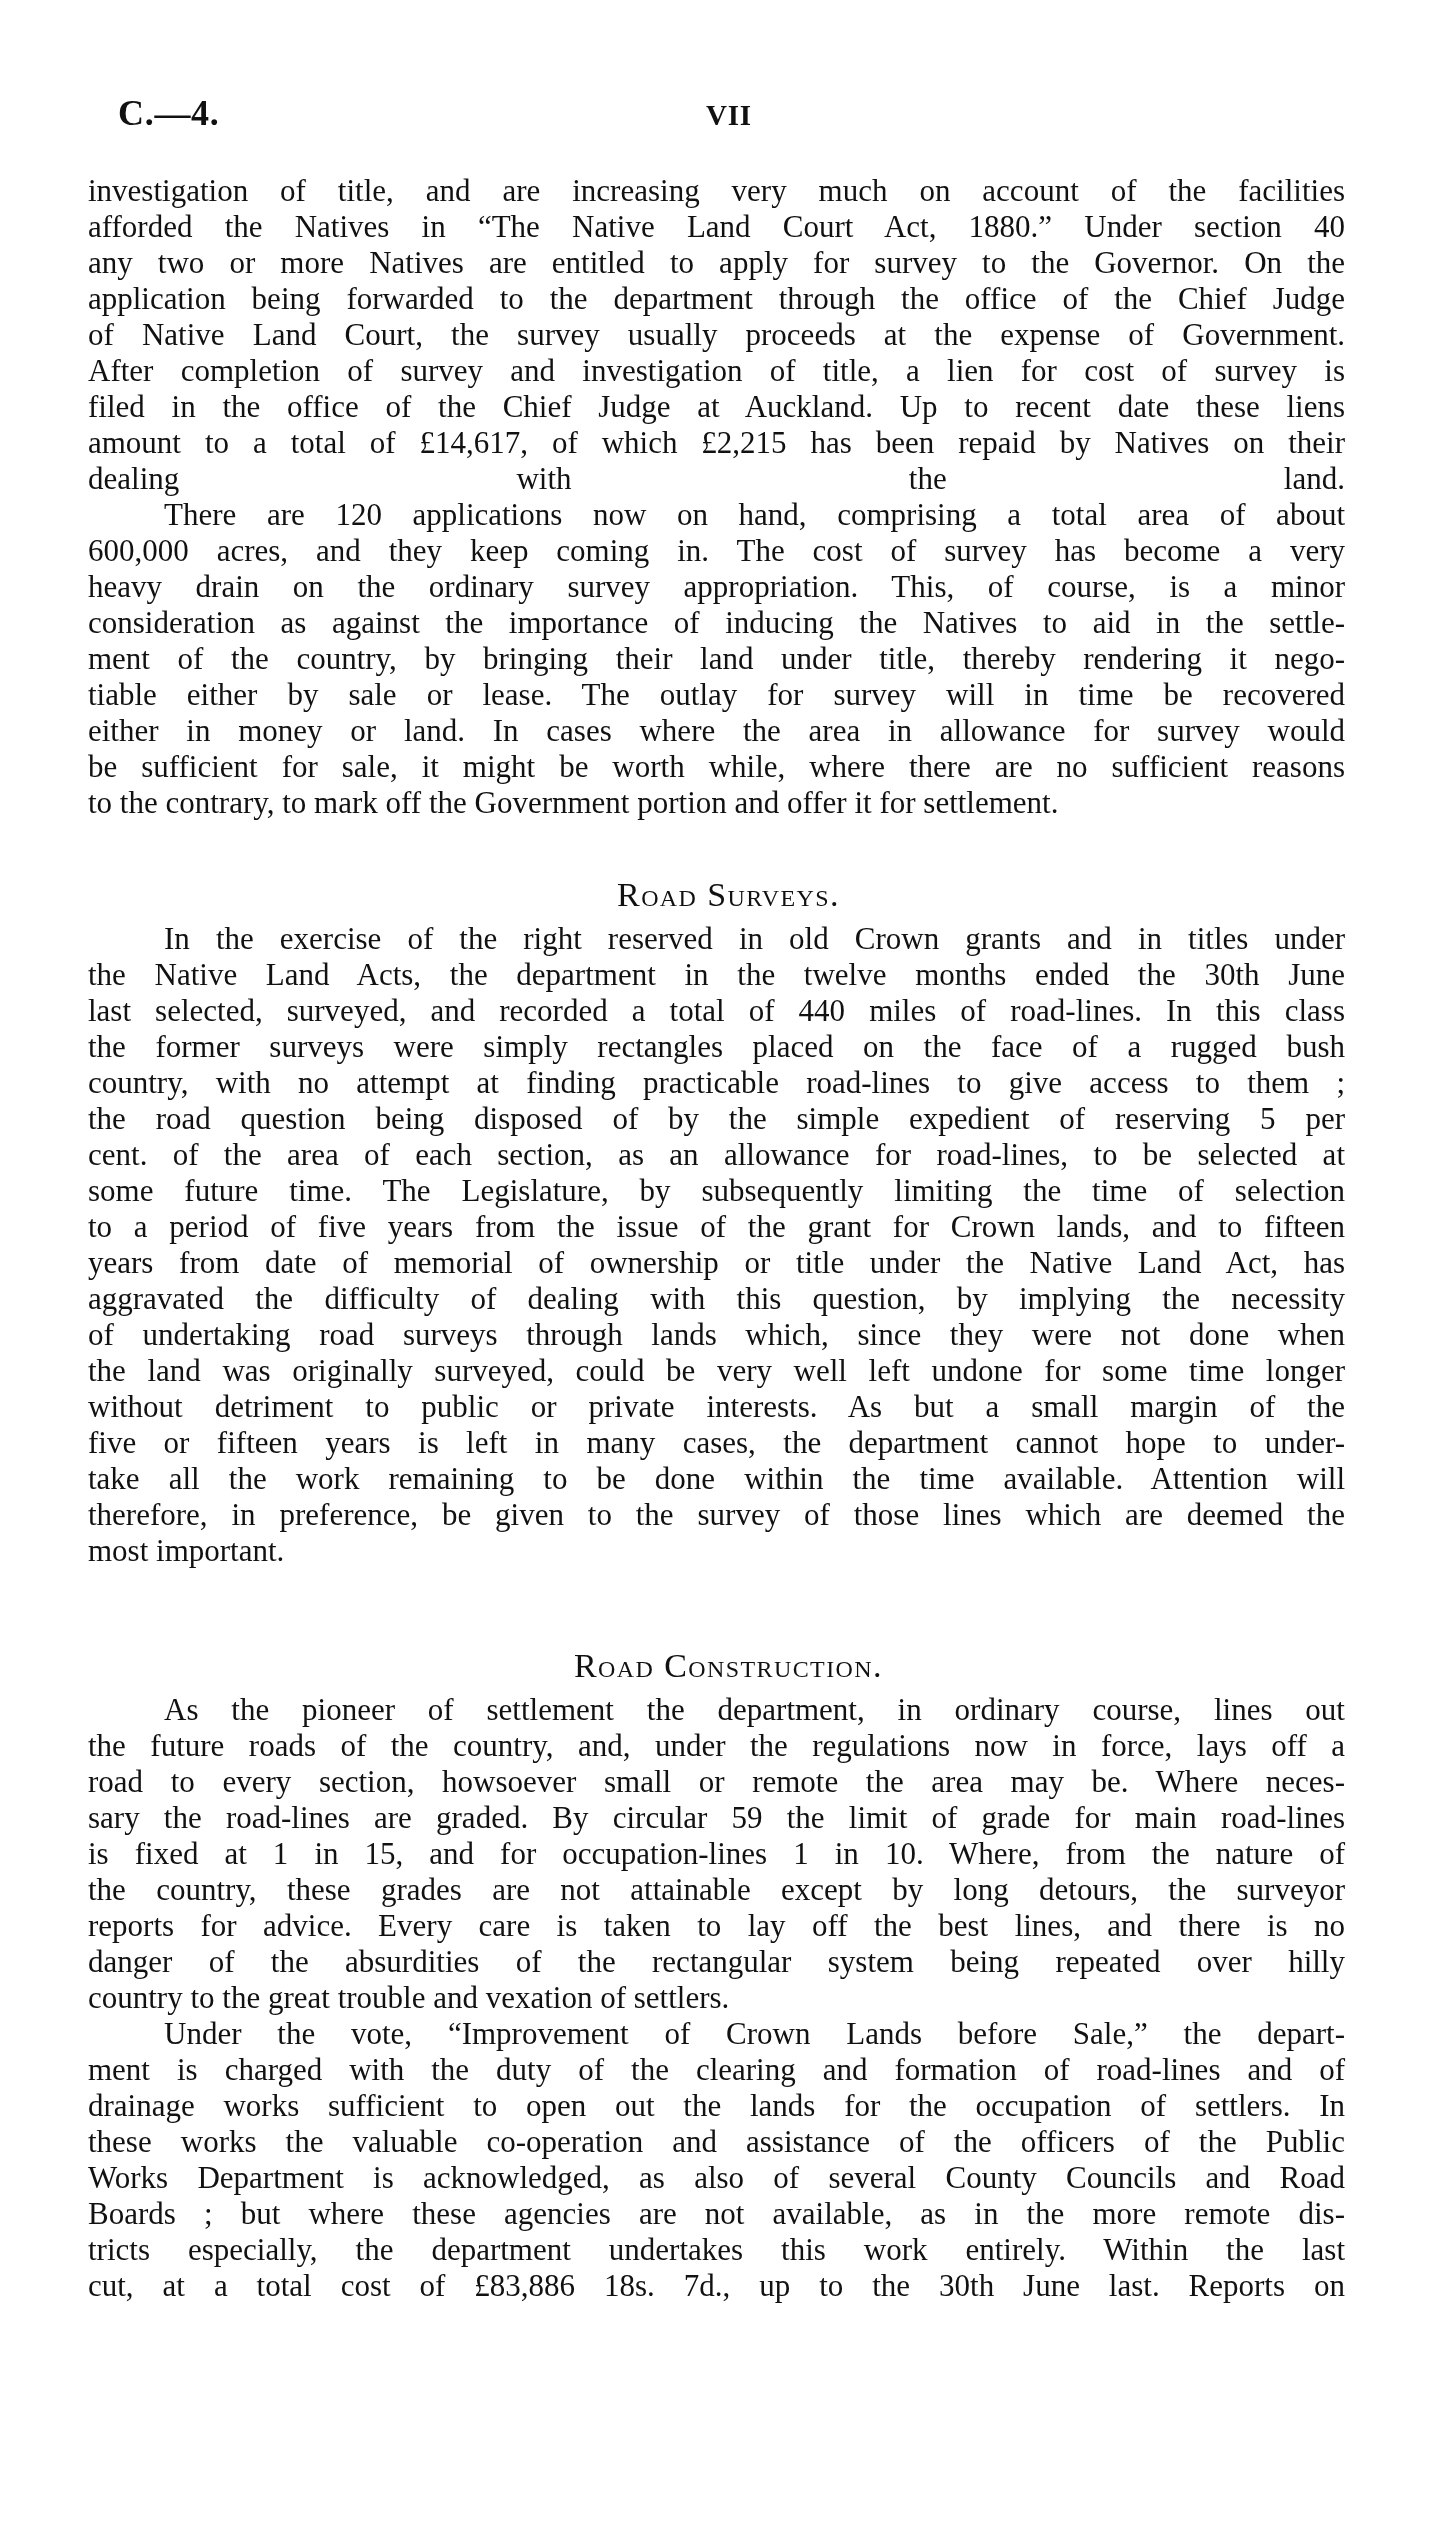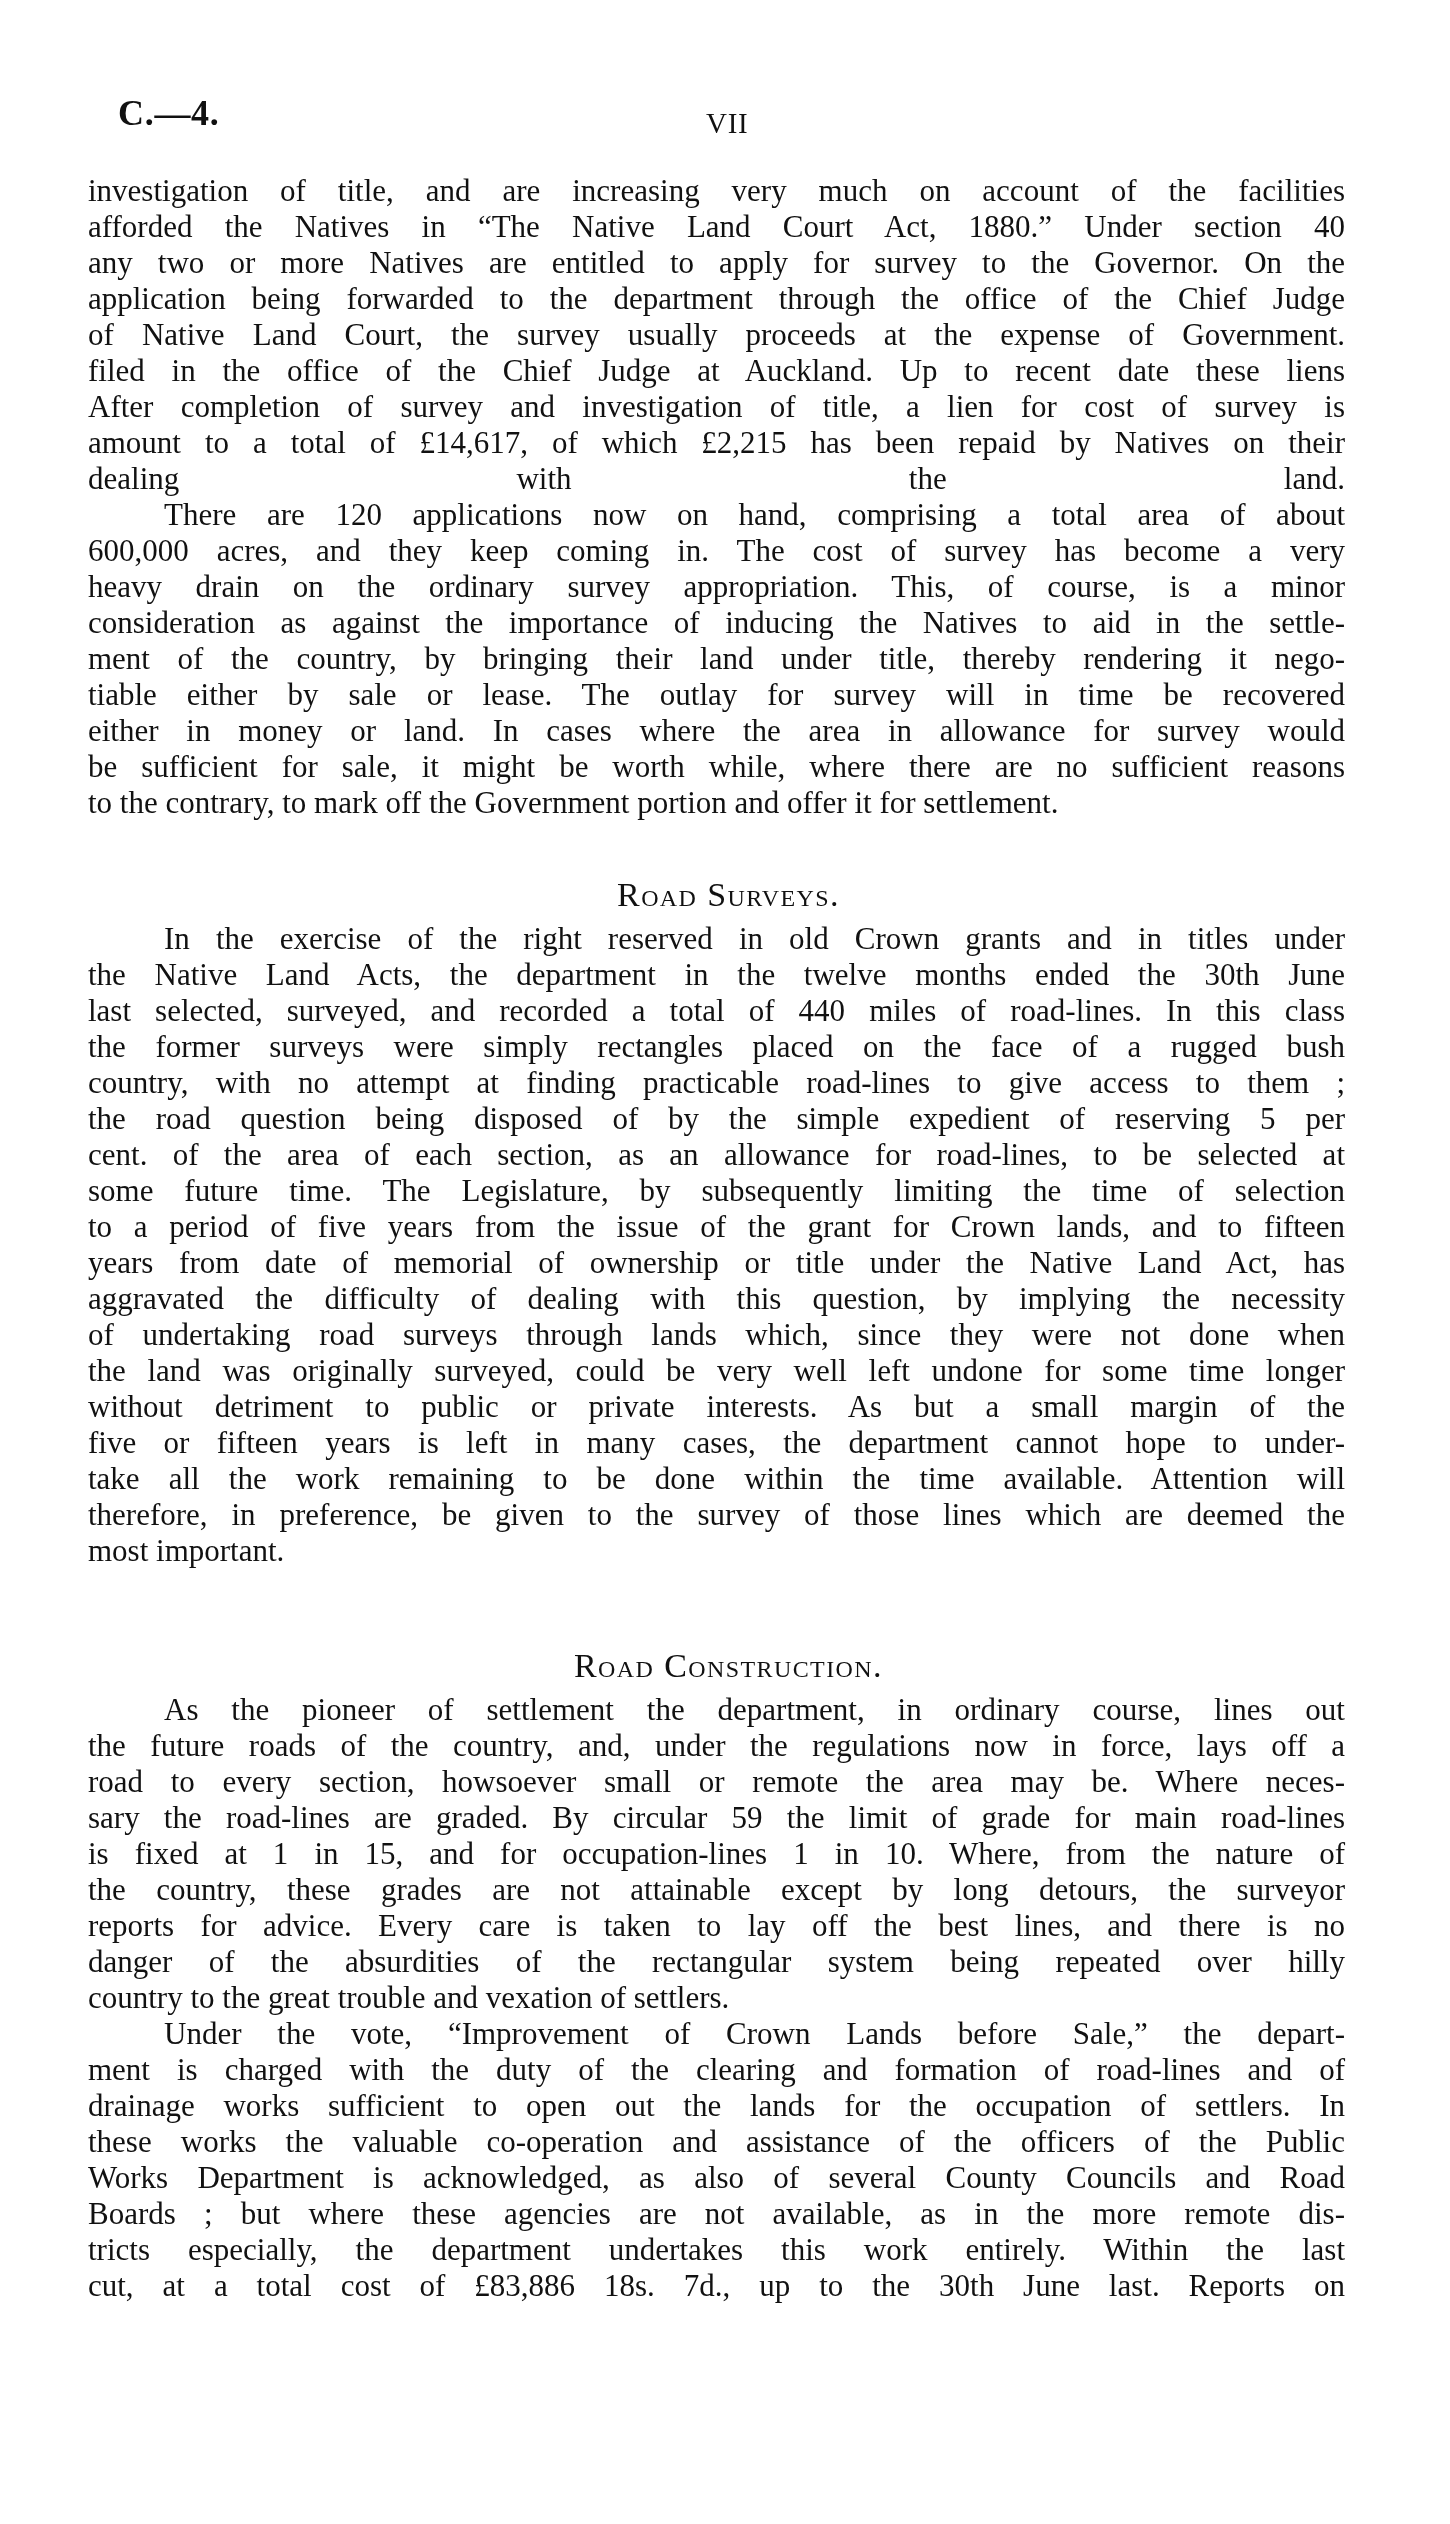--- a/index.html
+++ b/index.html
@@ -1,21 +1,21 @@
 <!DOCTYPE html>
 <html style="font-size:11.6px"><head>
 <meta charset="utf-8">
 <style>
   html, body { margin: 0; padding: 0; background: #ffffff; }
   body { width: 1450px; height: 2525px; position: relative; overflow: hidden;
          font-family: "Liberation Serif", "DejaVu Serif", serif; color: #111111; }
   .page-ref { position: absolute; left: 118px; top: 92px; font-size: 36px; font-weight: bold;
               line-height: 43px; letter-spacing: 0.7px; }
-  .page-num { position: absolute; left: 706px; top: 95px; font-size: 29px; font-weight: normal;
-              line-height: 40px; letter-spacing: 0.7px; margin-top: 8px; }
+  .page-num { position: absolute; left: 706px; top: 95px; font-size: 29px; font-weight: bold;
+              line-height: 40px; letter-spacing: 0.7px; }
   .column { position: absolute; left: 88px; width: 1257px; }
   .line { display: block; height: 36px; line-height: 36px; font-size: 31px;
           text-align: justify; text-align-last: justify; white-space: nowrap; overflow: visible; }
   .line.last { text-align-last: left; }
   .line.indent { padding-left: 76px; }
   .heading { position: absolute; left: 100px; width: 1257px; text-align: center;
              font-size: 34px; font-variant: small-caps; letter-spacing: 1.4px; line-height: 40px; }
 </style>
 </head>
 <body>
@@ -25,22 +25,22 @@
   <div class="page-num">VII</div>
 </div>
 
 <div class="column" style="top:173px;">
   <div>
       <span class="line">investigation of title, and are increasing very much on account of the facilities</span>
       <span class="line">afforded the Natives in “The Native Land Court Act, 1880.”  Under section 40</span>
       <span class="line">any two or more Natives are entitled to apply for survey to the Governor.  On the</span>
       <span class="line">application being forwarded to the department through the office of the Chief Judge</span>
       <span class="line">of Native Land Court, the survey usually proceeds at the expense of Government.</span>
+      <span class="line">After completion of survey and investigation of title, a lien for cost of survey is</span>
       <span class="line">filed in the office of the Chief Judge at Auckland.  Up to recent date these liens</span>
-      <span class="line">After completion of survey and investigation of title, a lien for cost of survey is</span>
       <span class="line">amount to a total of £14,617, of which £2,215 has been repaid by Natives on their</span>
       <span class="line">dealing with the land.</span>
     </div>
   <div>
       <span class="line indent">There are 120 applications now on hand, comprising a total area of about</span>
       <span class="line">600,000 acres, and they keep coming in.  The cost of survey has become a very</span>
       <span class="line">heavy drain on the ordinary survey appropriation.  This, of course, is a minor</span>
       <span class="line">consideration as against the importance of inducing the Natives to aid in the settle-</span>
       <span class="line">ment of the country, by bringing their land under title, thereby rendering it nego-</span>
       <span class="line">tiable either by sale or lease.  The outlay for survey will in time be recovered</span>

